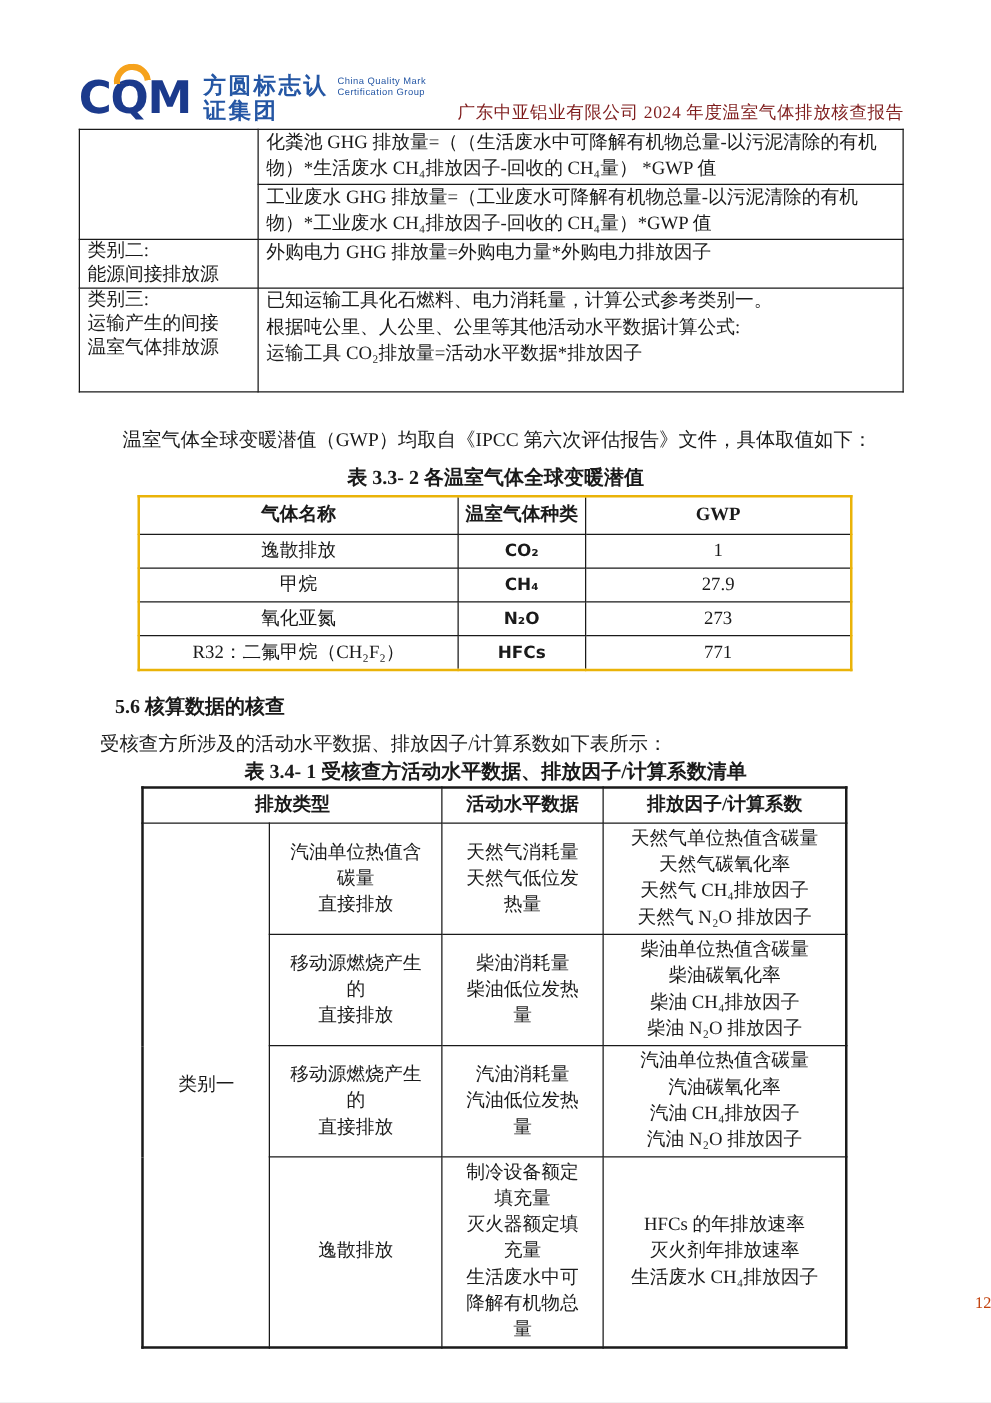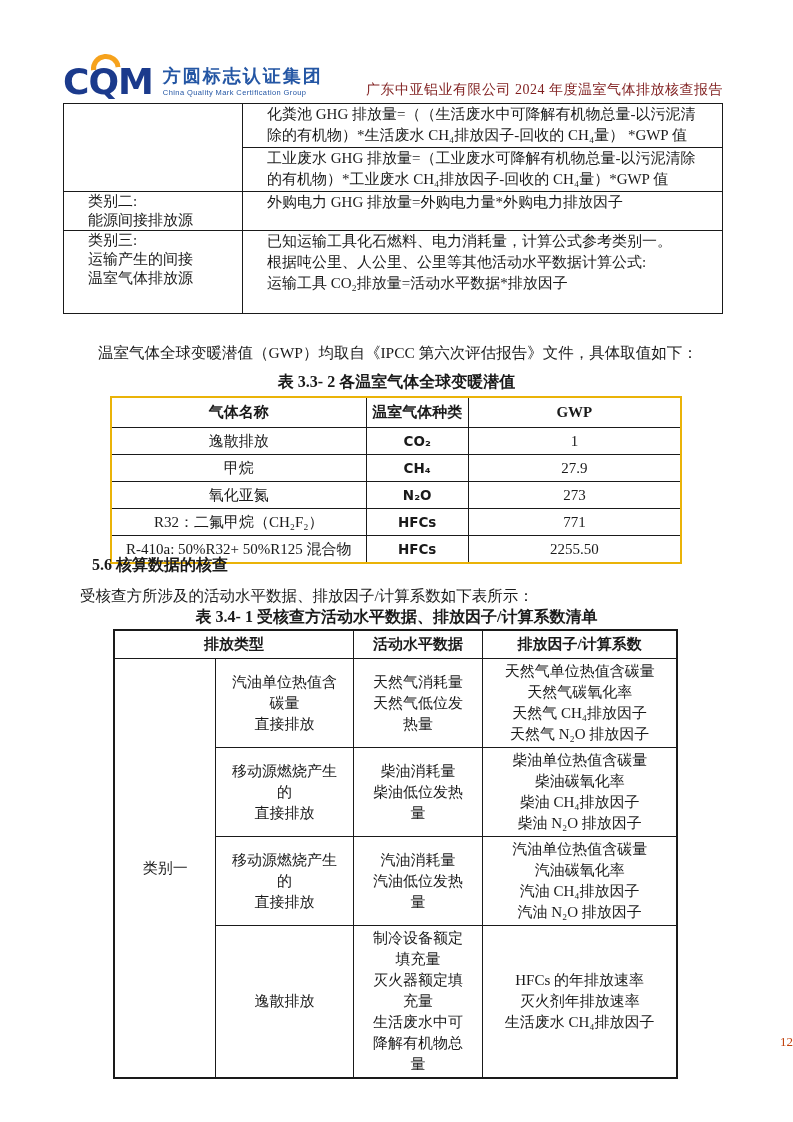--- a/index.html
+++ b/index.html
@@ -24,41 +24,41 @@
     font-weight:800;font-size:36px;line-height:1;
     color:#1B3A8C;letter-spacing:-1px;
   }
   .q-arc{
     position:absolute;left:27px;top:-10px;
     width:30px;height:15px;box-sizing:border-box;
     border:5px solid #F6A21C;border-bottom:none;
     border-radius:15px 15px 0 0;
     transform:rotate(-7deg);
   }
-  .brand{display:flex;flex-direction:column;justify-content:center;padding-bottom:2px;}
+  .brand{display:flex;justify-content:center;padding-bottom:2px;}
   .brand-cn{
     font-family:"Liberation Sans","DejaVu Sans",sans-serif;
     font-weight:bold;font-size:18px;line-height:20px;
     color:#2456A4;letter-spacing:2px;
   }
   .brand-en{
     font-family:"Liberation Sans","DejaVu Sans",sans-serif;
     font-size:7.5px;color:#2456A4;letter-spacing:0.4px;margin-top:2px;
   }
   .report-title{
     font-size:14px;color:#7f1d1d;letter-spacing:0.5px;
     padding-bottom:1px;white-space:nowrap;
   }
   
   table{border-collapse:collapse;}
   td,th{border:1px solid #1a1a1a;font-size:15px;line-height:21px;}
   .ml{white-space:pre-line;}
   
   .t-formula{position:absolute;left:63px;top:103px;width:660px;border:1px solid #1a1a1a;}
-  .t-formula td{vertical-align:top;padding:0px 24px;}
+  .t-formula td{vertical-align:top;padding:0px 6px;}
   .t-formula .cat{width:130px;}
   
   .para{position:absolute;font-size:15.5px;line-height:22px;}
   .p-gwp{left:63px;top:342px;width:668px;text-indent:35px;}
   .caption{
     position:absolute;left:0;width:793px;text-align:center;
     font-weight:bold;font-size:16px;
   }
   .cap-gwp{top:372px;}
   .cap-act{top:607px;}
@@ -161,25 +161,20 @@
     <tr>
       <td class="c-name">氧化亚氮</td>
       <td class="c-species">N₂O</td>
       <td class="c-gwp">273</td>
     </tr>
     <tr>
       <td class="c-name">R32：二氟甲烷（CH₂F₂）</td>
       <td class="c-species">HFCs</td>
       <td class="c-gwp">771</td>
     </tr>
-    <tr>
-      <td class="c-name">R-410a: 50%R32+ 50%R125 混合物</td>
-      <td class="c-species">HFCs</td>
-      <td class="c-gwp">2255.50</td>
-    </tr>
   </tbody>
     </table>
 
   <div class="sec-heading">5.6 核算数据的核查</div>
   <div class="para p-act">受核查方所涉及的活动水平数据、排放因子/计算系数如下表所示：</div>
   <div class="caption cap-act">表 3.4- 1 受核查方活动水平数据、排放因子/计算系数清单</div>
 
   <table class="t-act">
     <tbody>
         <tr>

